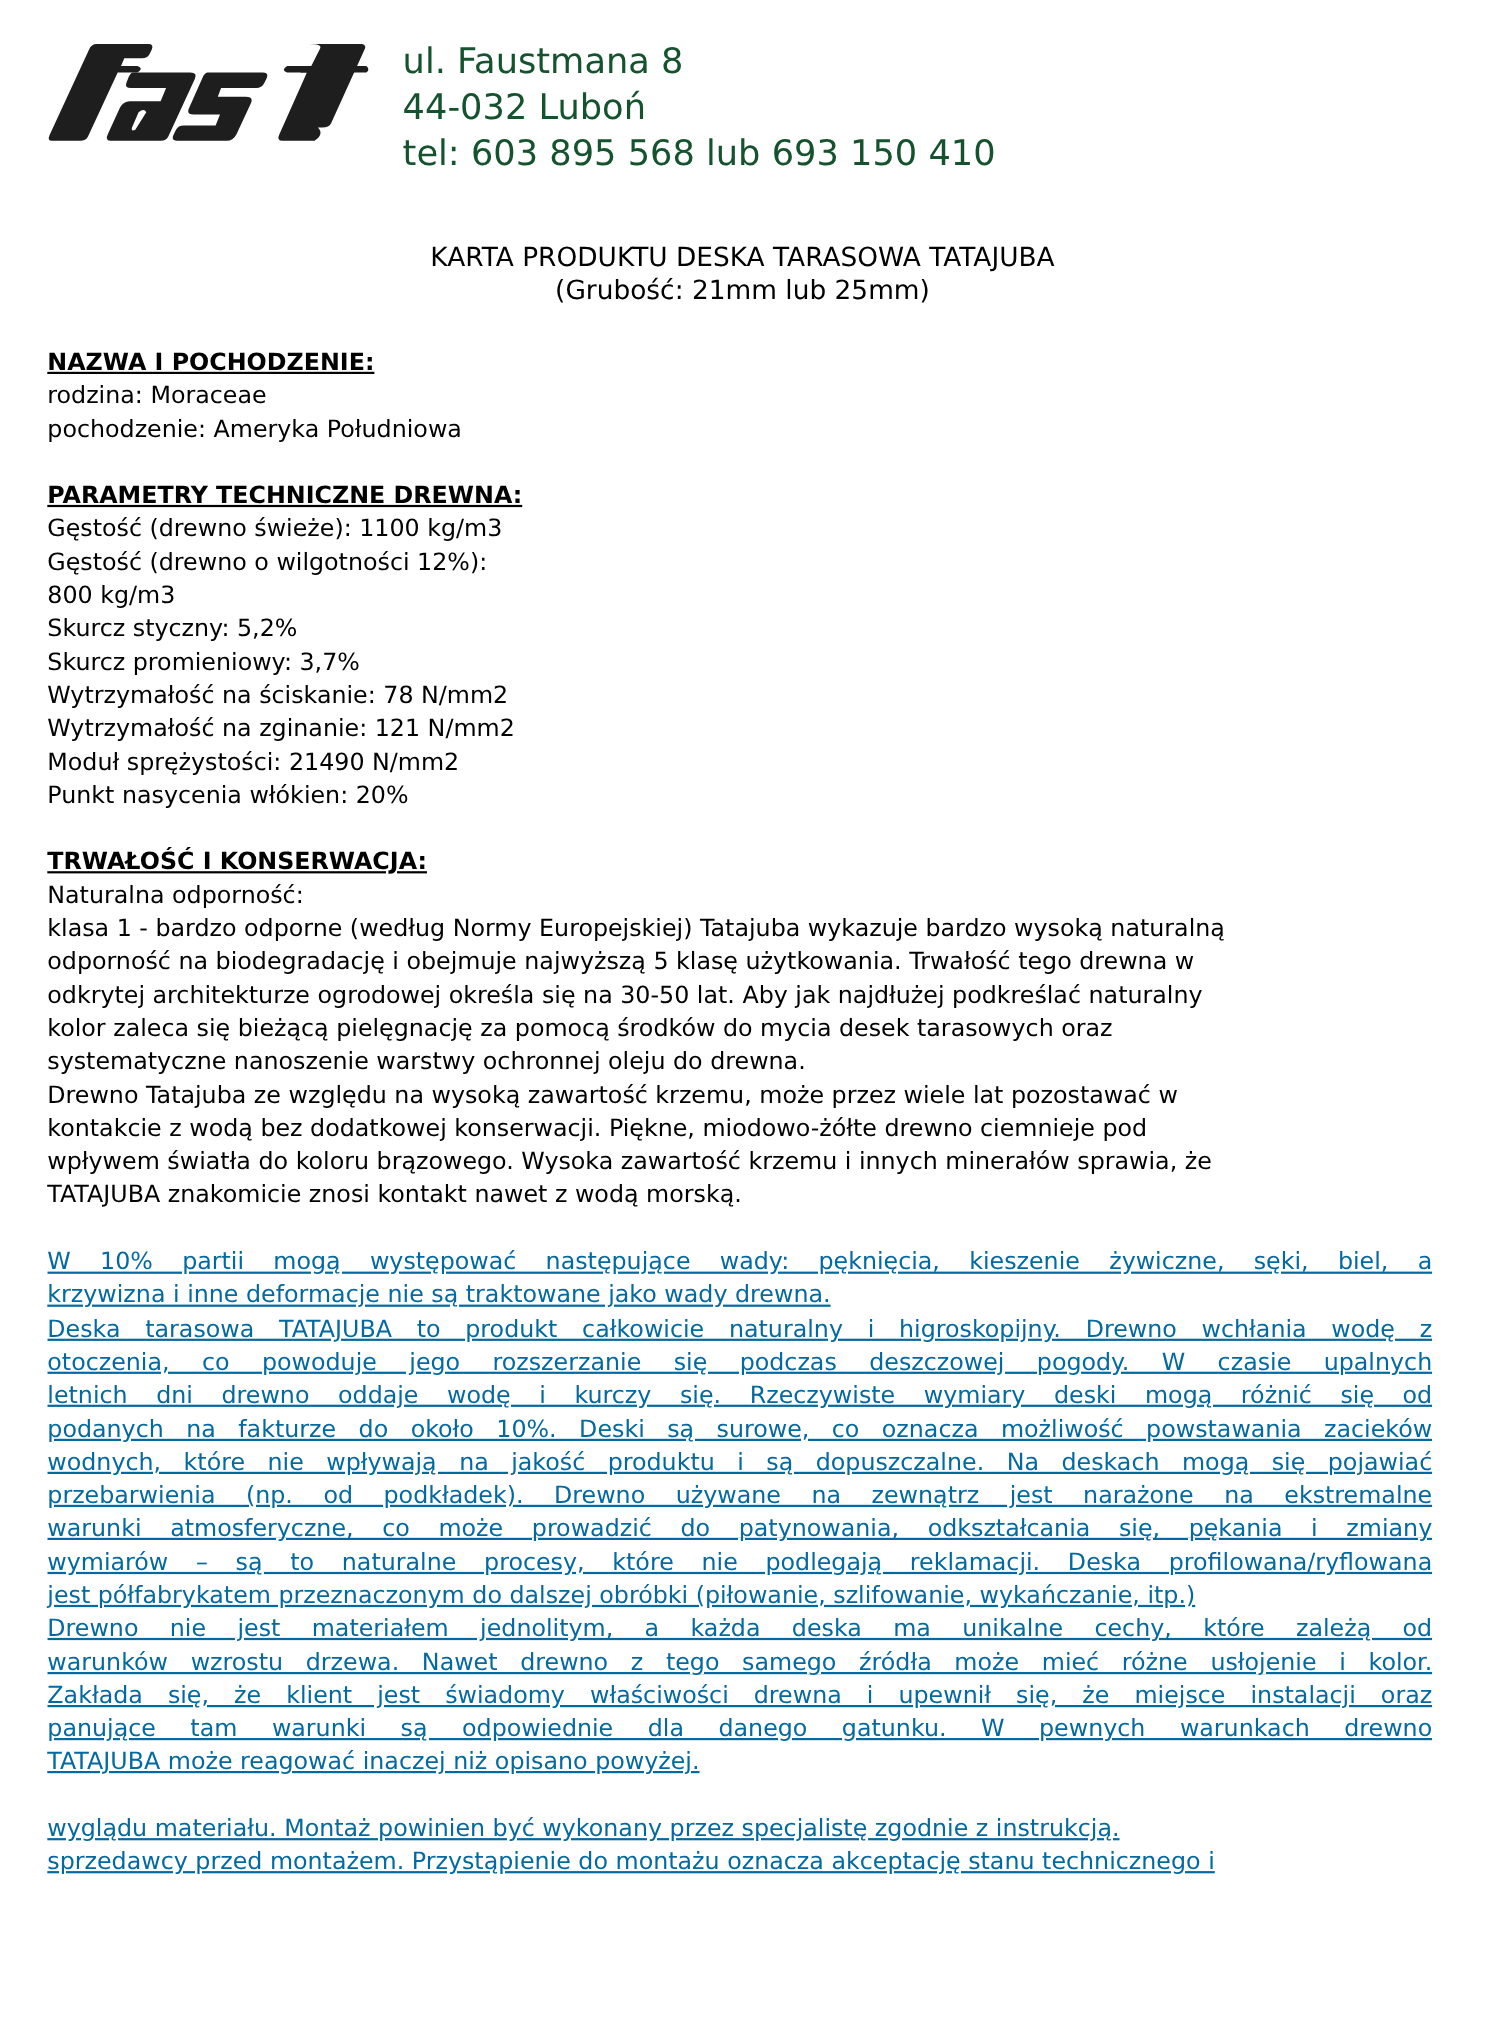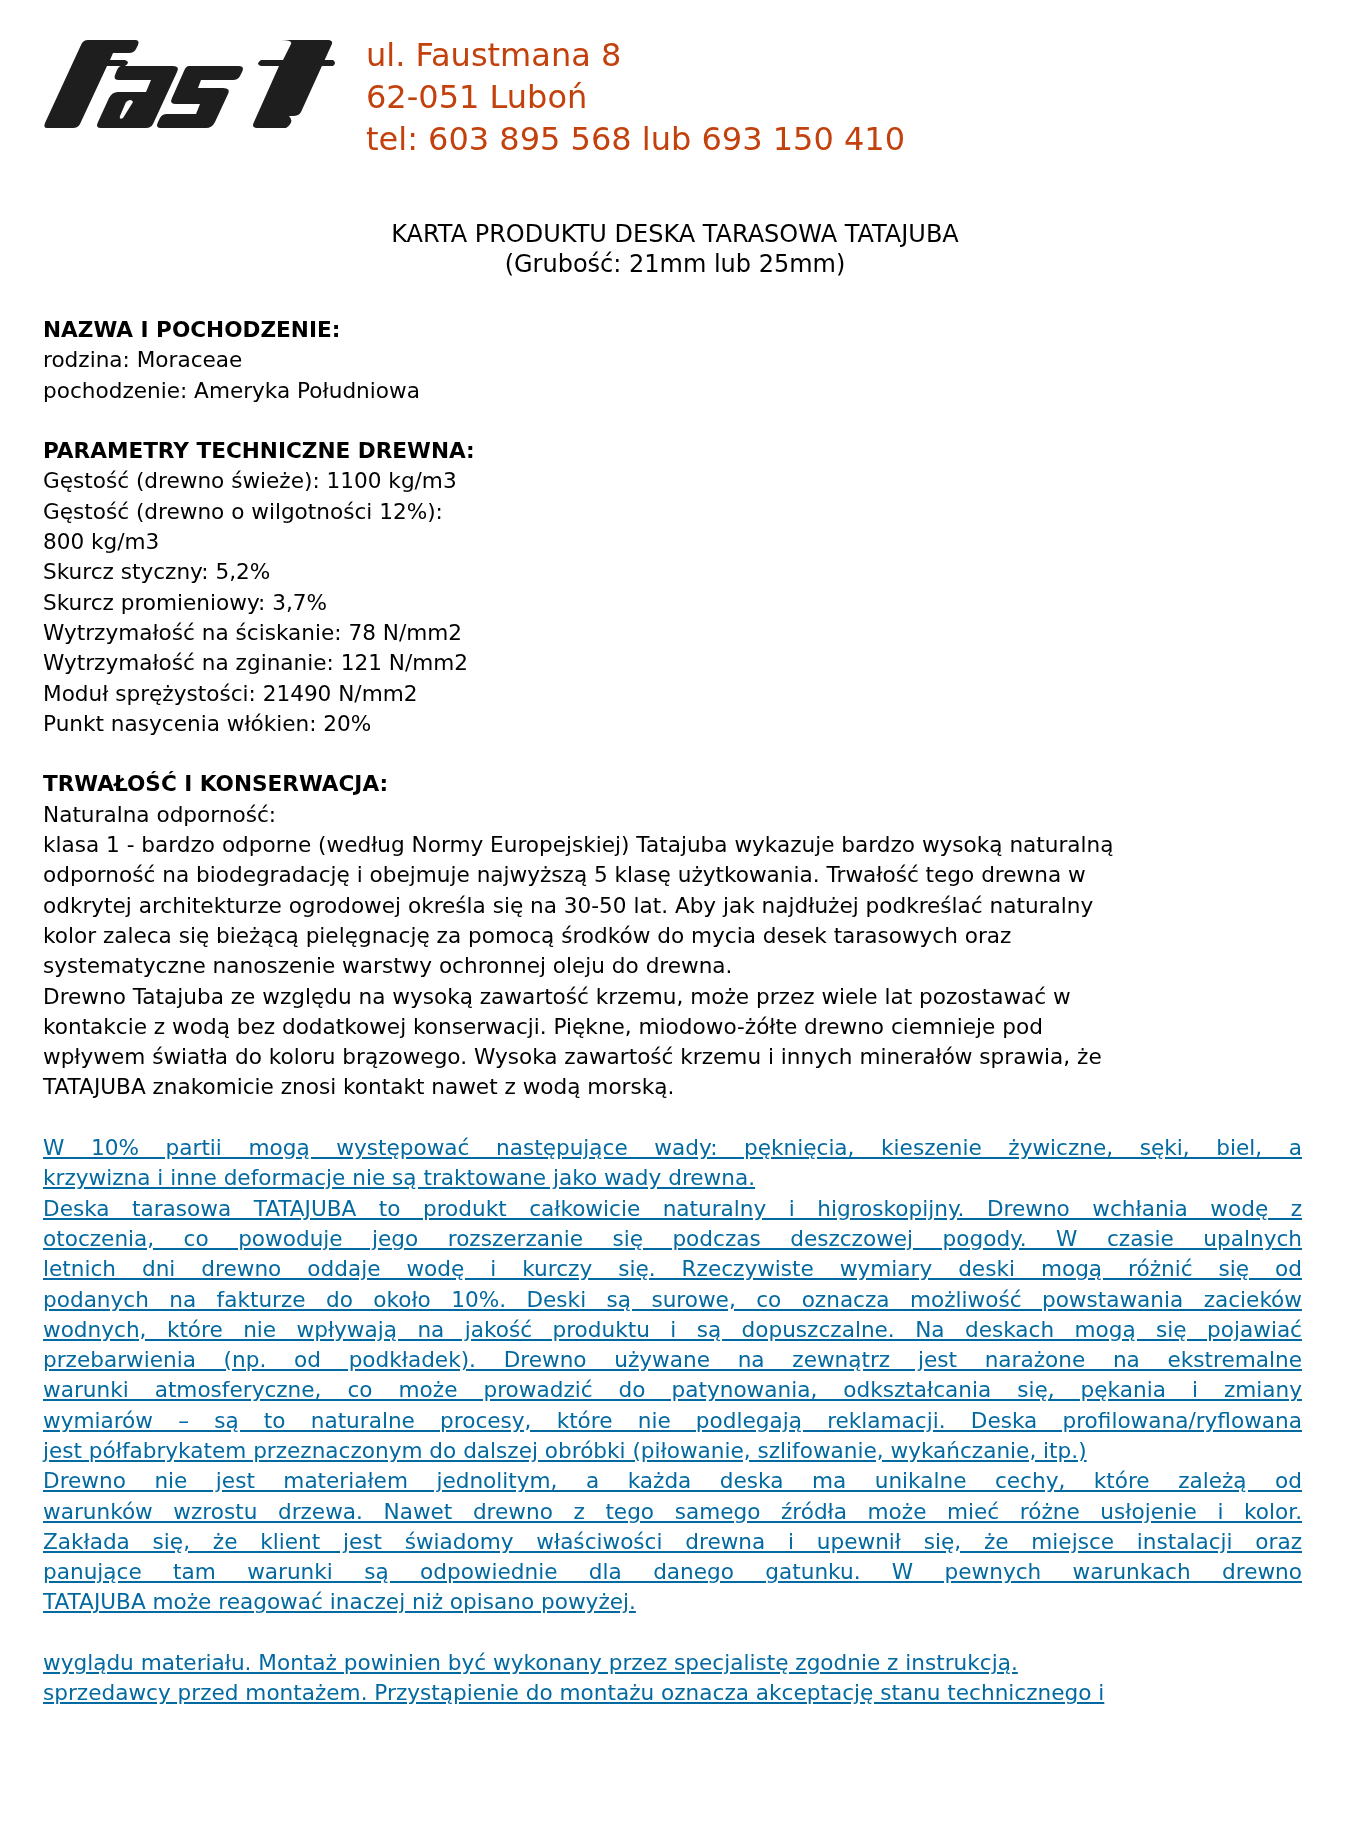--- a/index.html
+++ b/index.html
@@ -1,26 +1,26 @@
 <!DOCTYPE html>
 <html><head>
 <meta charset="utf-8">
 <style>
   html, body { margin: 0; padding: 0; background: #ffffff; }
   body { width: 1362px; height: 1836px; position: relative; overflow: hidden;
          font-family: "DejaVu Sans", sans-serif; color: #000; }
   .logo { position: absolute; left: 43px; top: 36px; width: 292px; height: 94px; }
-  .address { position: absolute; left: 366px; top: 34px; font-size: 32px; line-height: 42px; color: #c2410c; }
+  .address { position: absolute; left: 366px; top: 34px; font-size: 32px; line-height: 42px; color: #14532d; }
   .address div { white-space: nowrap; }
   .title-block { position: absolute; left: 0; top: 219px; width: 1350px; text-align: center; }
   .title { font-weight: normal; font-size: 24px; line-height: 30px; white-space: nowrap; }
   .subtitle { font-size: 24px; line-height: 30px; white-space: nowrap; }
   .content { position: absolute; left: 43px; top: 315px; width: 1259px; font-size: 21.6px; line-height: 30.3px; }
   .line { white-space: nowrap; height: 30.3px; }
-  .heading { font-weight: bold; }
+  .heading { font-weight: bold; text-decoration: underline; }
   .blank { height: 30.3px; }
   .gray { color: #0369a1; text-decoration: underline; }
   .just { text-align: justify; text-align-last: justify; white-space: normal; overflow: hidden; }
   .spell { text-decoration: underline dotted #e0483e; text-decoration-thickness: 2px; text-underline-offset: 3px; }
 </style>
 </head>
 <body>
 
 <div class="logo">
   <svg viewBox="0 0 292 94" width="292" height="94">
@@ -33,21 +33,21 @@
       <path d="M146 30 L196 30 Q202 30 199 36 L197 40 Q195 44 190 44 L158 44 L155 52 L180 52 Q188 52 185 58 L172 86 Q169 92 163 92 L118 92 Q112 92 115 86 L117 82 Q119 78 124 78 L153 78 L157 68 L133 68 Q126 68 129 62 L141 35 Q143 30 146 30 Z"></path>
 
       <path d="M238 4 L286 4 Q291 5 288 10 L258 76 Q256 80 250 80 L246 80 Q252 86 243 92 L214 92 Q208 92 211 86 L236 30 L218 30 Q212 28 218 24 L240 24 L248 8 Q250 4 238 4 Z"></path>
       <path d="M236 24 L290 24 Q294 27 290 30 L230 30 Z"></path>
     </g>
   </svg>
 </div>
 
 <div class="address">
   <div>ul. Faustmana 8</div>
-  <div>62-051 Luboń</div>
+  <div>44-032 Luboń</div>
   <div>tel: 603 895 568 lub 693 150 410</div>
 </div>
 
 <div class="title-block">
   <div class="title">KARTA PRODUKTU DESKA TARASOWA TATAJUBA</div>
   <div class="subtitle">(Grubość: 21mm lub 25mm)</div>
 </div>
 
 <div class="content">
 

